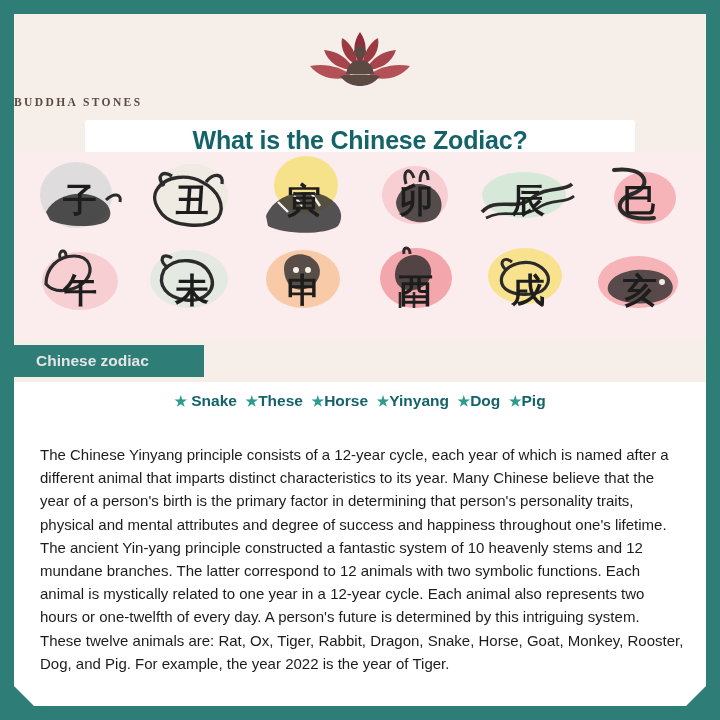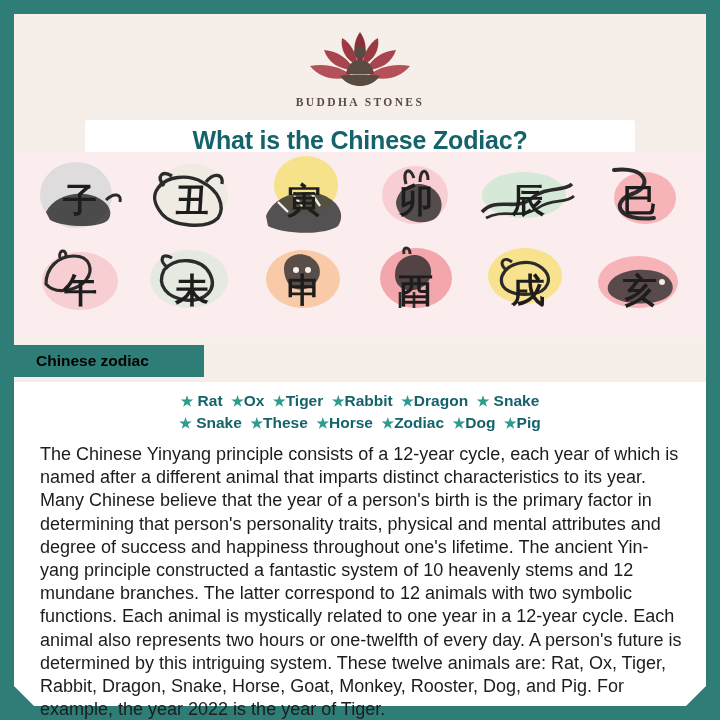--- a/index.html
+++ b/index.html
@@ -80,21 +80,21 @@
     left: 14px;
     top: 14px;
     width: 692px;
     height: 368px;
     background: #f6eee9;
   }
   .brand {
     position: absolute;
     left: 0; top: 12px;
     width: 692px;
-    text-align: center;
+    text-align: left;
   }
   .lotus-logo {
     display: block;
     margin: 0 auto;
   }
   .brand-name {
     margin-top: 2px;
     font-size: 11.5px;
     letter-spacing: 2.4px;
     color: #5b4a42;
@@ -177,21 +177,21 @@
     top: 345px;
     width: 190px;
     height: 32px;
     background: #2e7d77;
     display: flex;
     align-items: center;
     padding-left: 22px;
     box-sizing: border-box;
   }
   .ribbon span {
-    color: #000000;
+    color: #e5e5e5;
     font-size: 15.5px;
     font-weight: bold;
   }
 
   
   .star-list {
     position: absolute;
     left: 14px;
     top: 390px;
     width: 692px;
@@ -207,21 +207,21 @@
     color: #2e9b8f;
     font-size: 14px;
   }
 
   
   .body-text {
     position: absolute;
     left: 40px;
     top: 443px;
     width: 645px;
-    font-size: 18px;
+    font-size: 15px;
     line-height: 23.2px;
     color: #1c1c1c;
     text-align: left;
   }
 </style>
 </head>
 <body>
 
 <div class="page">
 
@@ -374,32 +374,24 @@
     </div>
 
   </div>
 
   <div class="ribbon">
     <span>Chinese zodiac</span>
   </div>
 
   <div class="star-list">
     <div class="star-line">
-      <span class="star">★</span>&nbsp;<span>Rat</span>
-      &nbsp;<span class="star">★</span><span>Ox</span>
-      &nbsp;<span class="star">★</span><span>Tiger</span>
-      &nbsp;<span class="star">★</span><span>Rabbit</span>
-      &nbsp;<span class="star">★</span><span>Dragon</span>
-      &nbsp;<span class="star">★</span>&nbsp;<span>Snake</span>
-    </div>
-    <div class="star-line">
       <span class="star">★</span>&nbsp;<span>Snake</span>
       &nbsp;<span class="star">★</span><span>These</span>
       &nbsp;<span class="star">★</span><span>Horse</span>
-      &nbsp;<span class="star">★</span><span>Zodiac</span>
+      &nbsp;<span class="star">★</span><span>Yinyang</span>
       &nbsp;<span class="star">★</span><span>Dog</span>
       &nbsp;<span class="star">★</span><span>Pig</span>
     </div>
   </div>
 
   <div class="body-text">The Chinese Yinyang principle consists of a 12-year cycle, each year of which is named after a different animal that imparts distinct characteristics to its year. Many Chinese believe that the year of a person's birth is the primary factor in determining that person's personality traits, physical and mental attributes and degree of success and happiness throughout one's lifetime. The ancient Yin-yang principle constructed a fantastic system of 10 heavenly stems and 12 mundane branches. The latter correspond to 12 animals with two symbolic functions. Each animal is mystically related to one year in a 12-year cycle. Each animal also represents two hours or one-twelfth of every day. A person's future is determined by this intriguing system. These twelve animals are: Rat, Ox, Tiger, Rabbit, Dragon, Snake, Horse, Goat, Monkey, Rooster, Dog, and Pig. For example, the year 2022 is the year of Tiger.</div>
 
 </div>
 
 </body></html>

